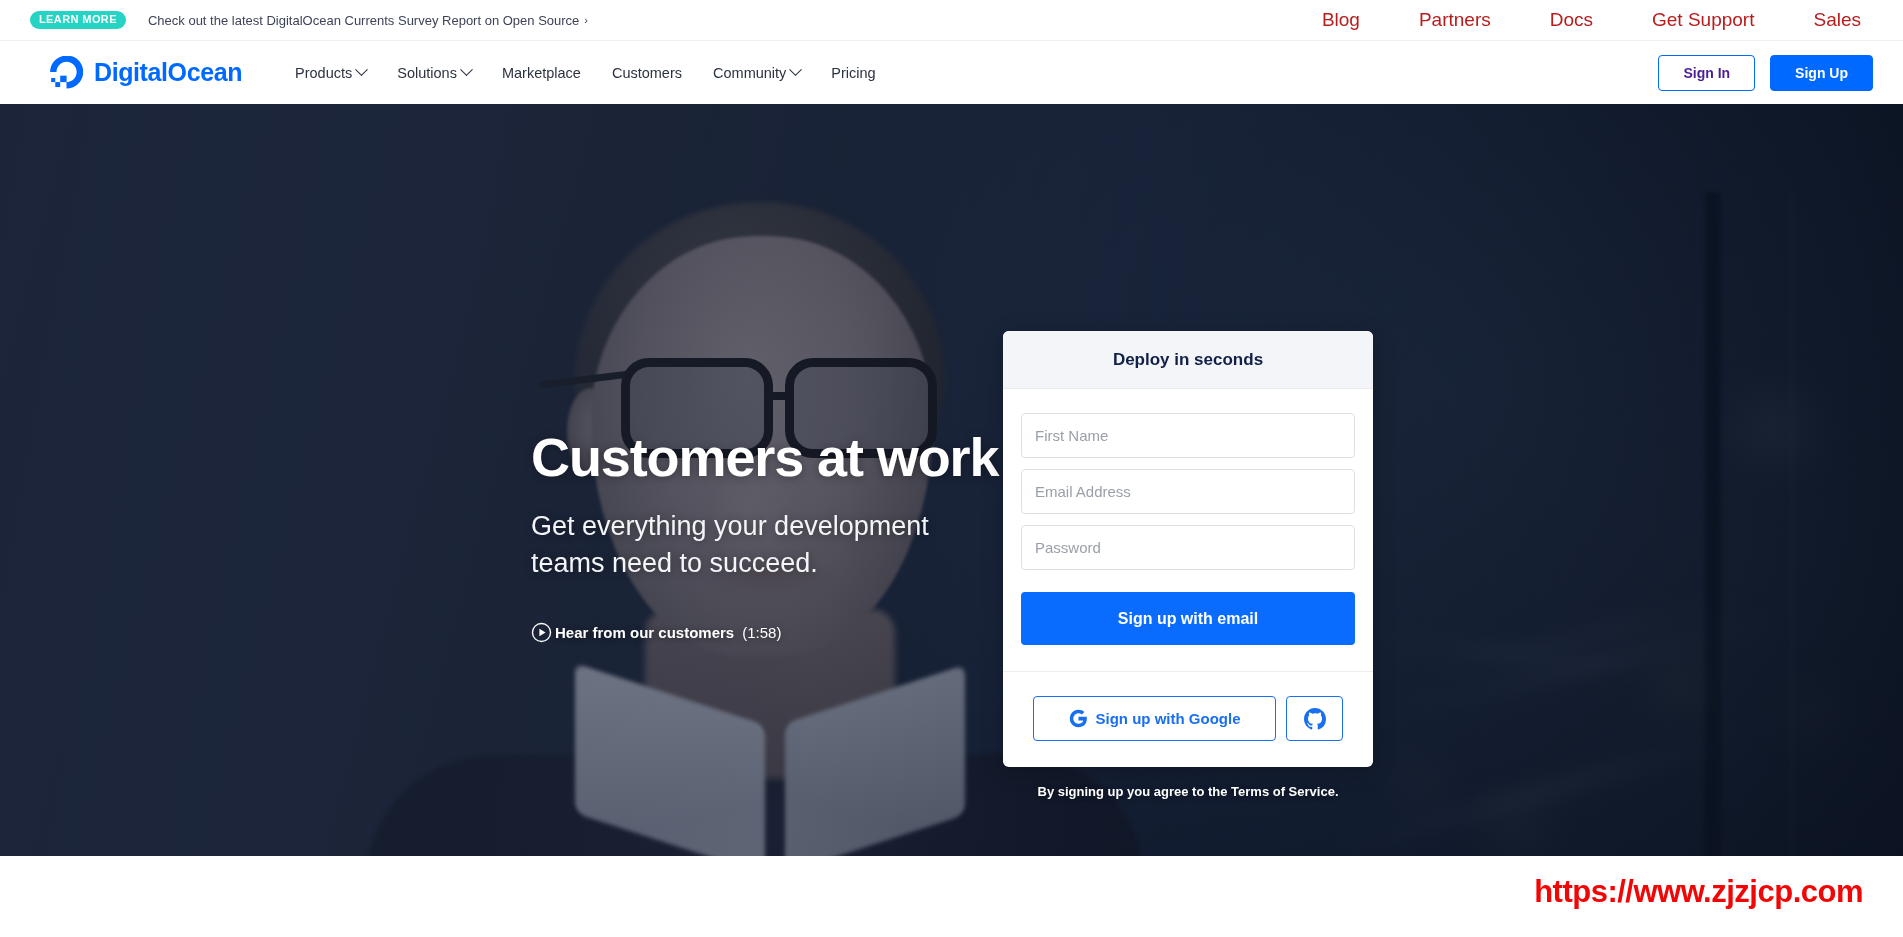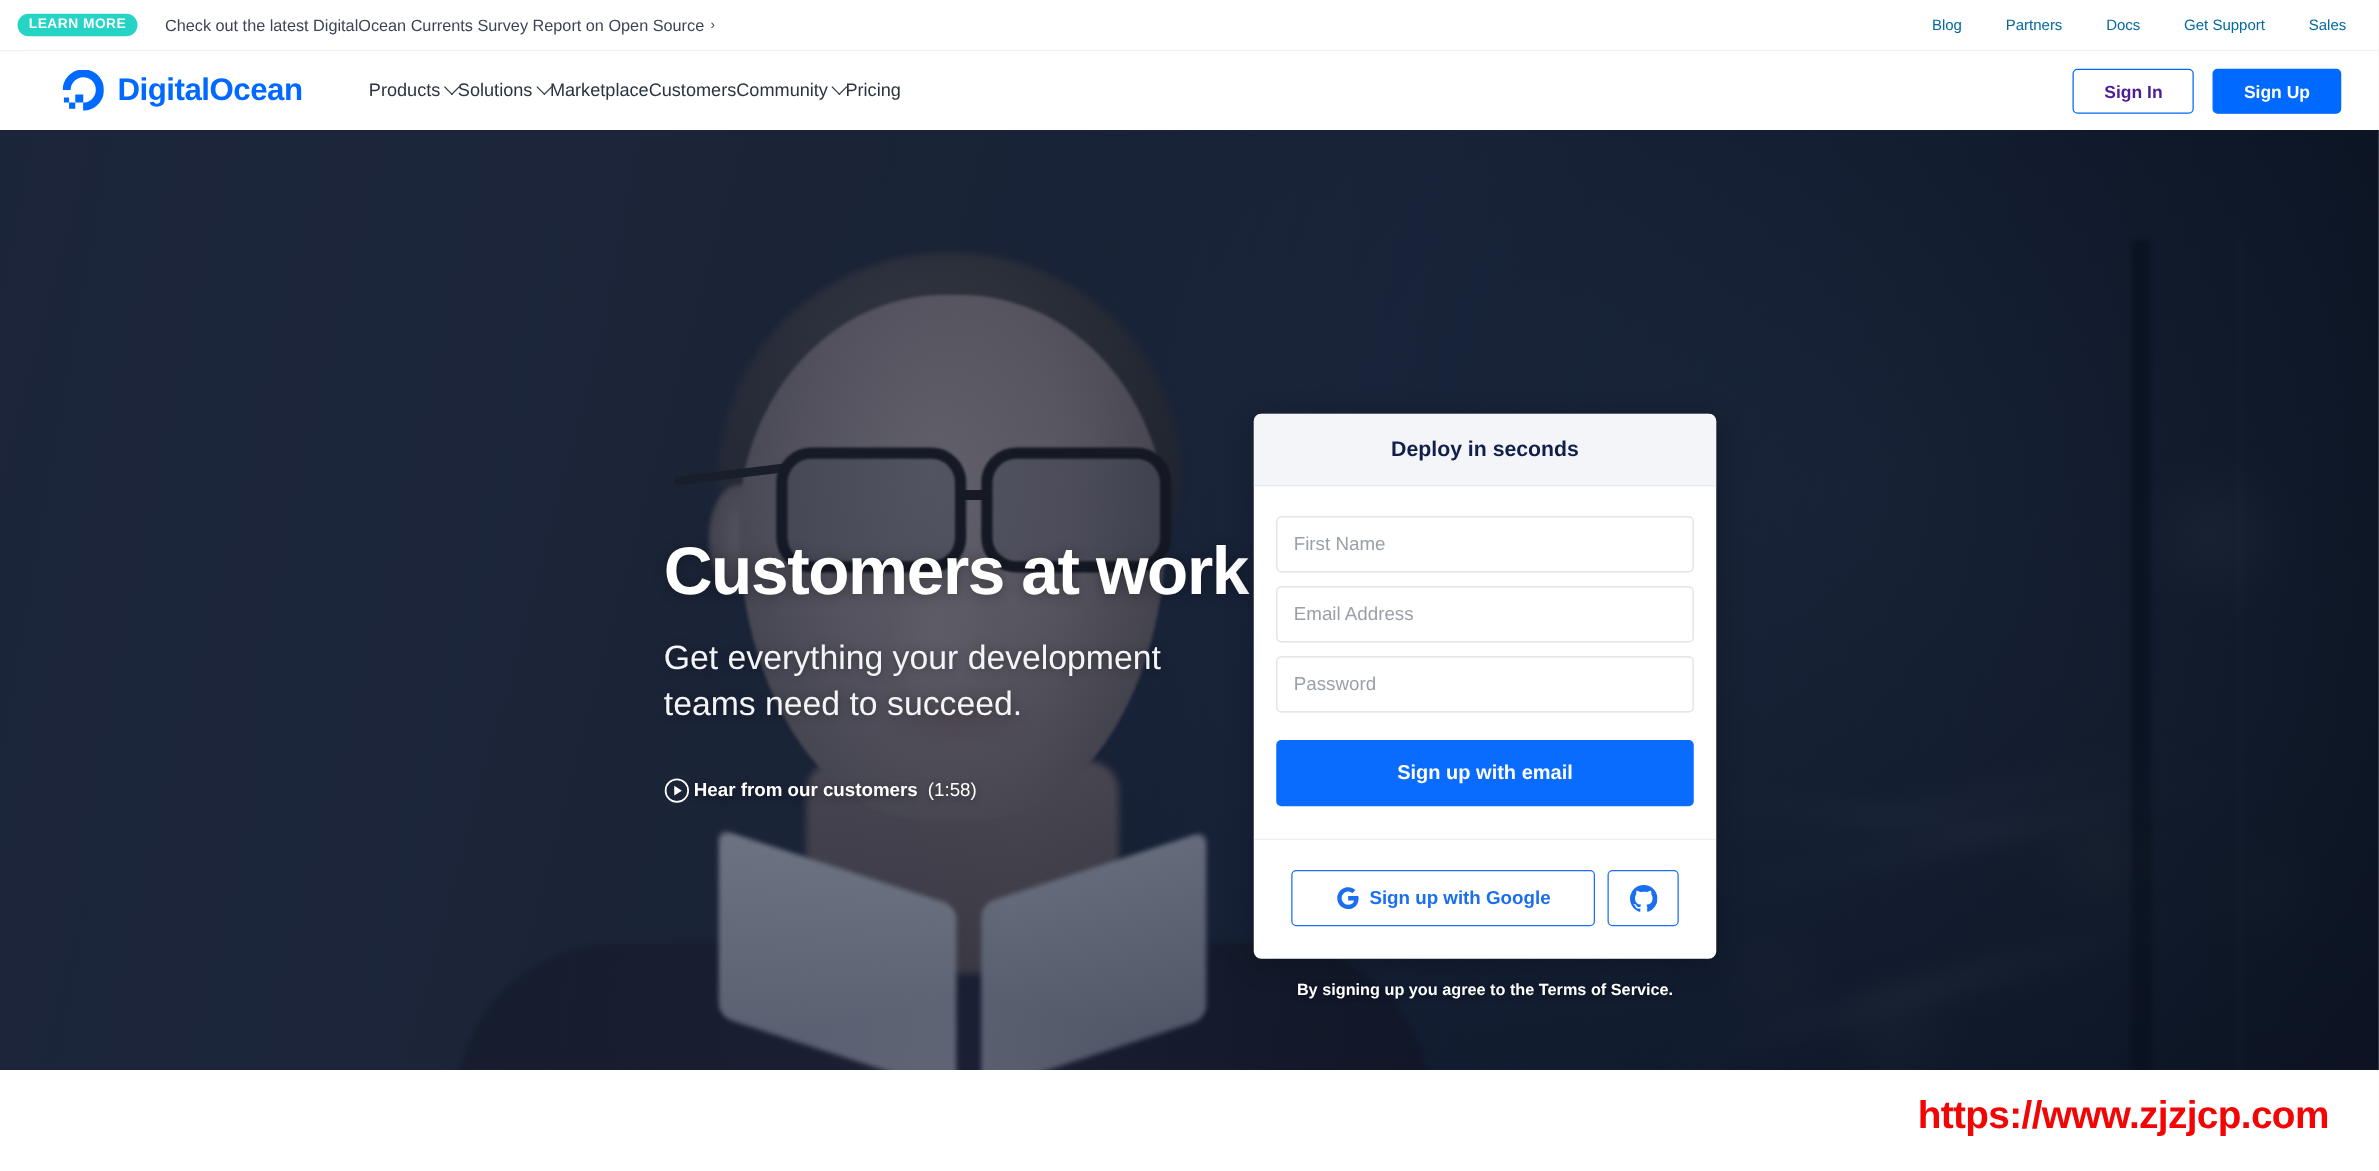--- a/index.html
+++ b/index.html
@@ -9,21 +9,21 @@
     background: #ffffff;
     overflow: hidden;
   }
 
   
   .announce {
     height: 41px;
     background: #ffffff;
     display: flex;
     align-items: center;
-    padding: 0 14px;
+    padding: 0 30px;
     border-bottom: 1px solid #eef0f3;
   }
   .announce-badge {
     background: #25d4c4;
     color: #ffffff;
     font-size: 11px;
     font-weight: bold;
     letter-spacing: .4px;
     padding: 3px 9px 4px;
     border-radius: 11px;
@@ -33,45 +33,46 @@
   .announce-text {
     margin-left: 22px;
     font-size: 13px;
     color: #3d4457;
     white-space: nowrap;
   }
   .announce-chevron { margin-left: 5px; font-size: 11px; color: #3d4457; }
   .announce-spacer { flex: 1; }
   .toplinks { display: flex; align-items: center; gap: 35px; margin-right: 12px; }
   .toplink {
-    font-size: 12px;
-    color: #0369a1;
+    font-size: 19px;
+    color: #b91c1c;
     text-decoration: none;
     white-space: nowrap;
+    margin-left: 24px;
   }
 
   
   .mainnav {
     height: 63px;
     background: #ffffff;
     display: flex;
     align-items: center;
     padding: 0 30px;
     margin-left: 20px;
   }
   .logo { display: flex; align-items: center; gap: 11px; }
   .logo-mark { width: 33px; height: 33px; display: block; }
   .logo-text {
     font-size: 25px;
     font-weight: bold;
     color: #0069ff;
     letter-spacing: -.4px;
     line-height: 1;
   }
-  .navitems { display: flex; align-items: center; margin-left: 53px; }
+  .navitems { display: flex; align-items: center; gap: 31px; margin-left: 53px; }
   .navitem {
     font-size: 14.5px;
     color: #2b3340;
     display: flex;
     align-items: center;
     gap: 5px;
     cursor: pointer;
     white-space: nowrap;
   }
   .caret {

